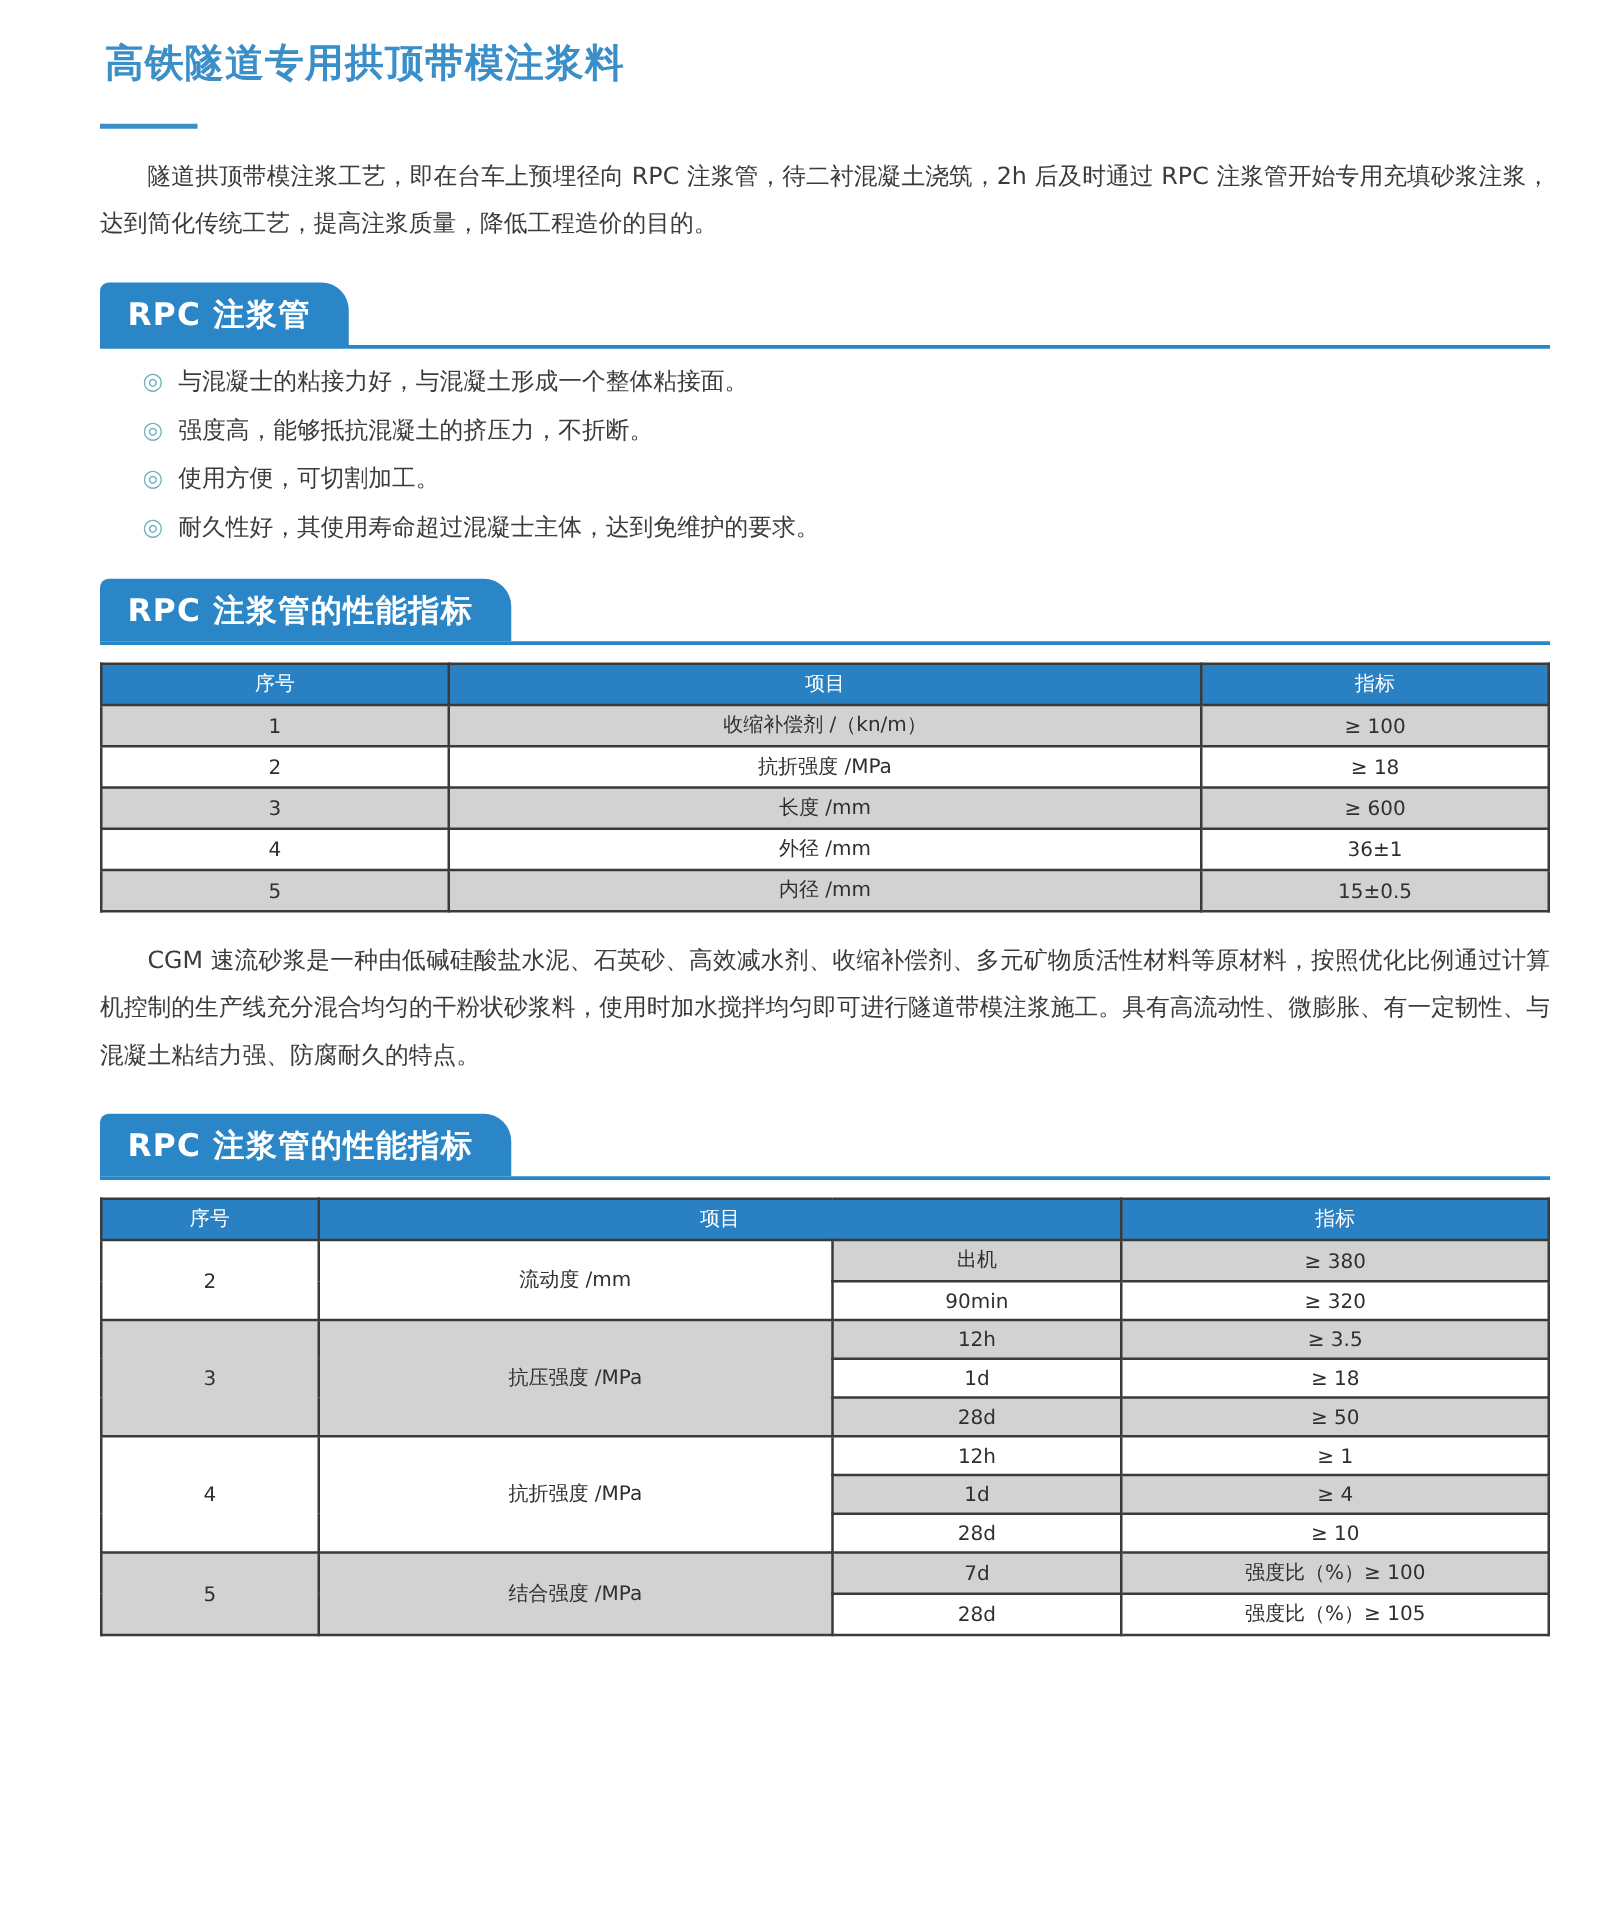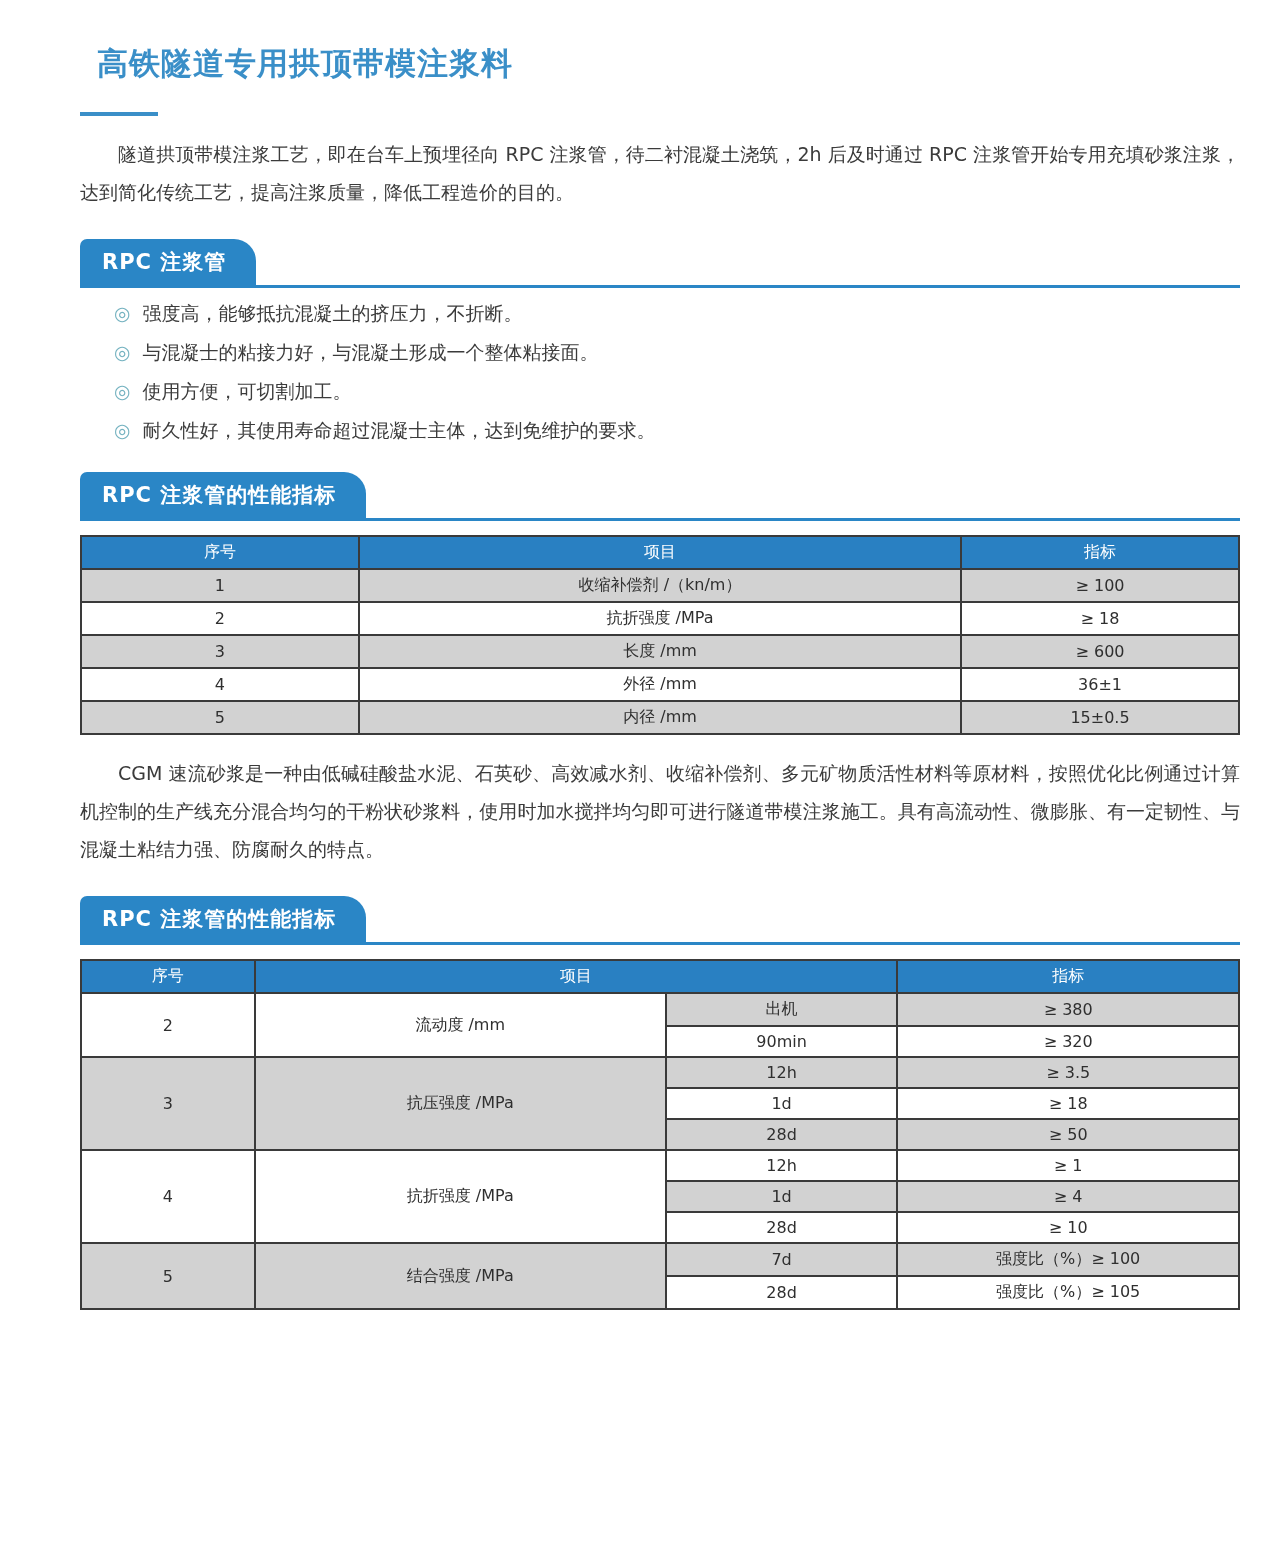--- a/index.html
+++ b/index.html
@@ -8,21 +8,21 @@
     width: 1280px;
     font-family: "DejaVu Sans", "Liberation Sans", sans-serif;
     color: var(--text, #3b3b3b);
   }
   .page { padding: 26px 40px 14px 80px; }
 
   h1.title {
     font-size: 31px;
     font-weight: bold;
     color: var(--title_blue, #3a8fc8);
-    margin: 17px;
+    margin: 4px;
     letter-spacing: 1px;
   }
   .title-rule {
     width: 78px; height: 4px;
     background: var(--title_blue, #3a8fc8);
     margin-top: 27px;
   }
 
   .para {
     font-size: 19px;
@@ -36,21 +36,21 @@
     border-bottom: 3px solid var(--accent_blue, #2a86c6);
     margin-top: 28px;
     line-height: 0;
   }
   .badge {
     display: inline-block;
     vertical-align: bottom;
     background: var(--accent_blue, #2a86c6);
     color: #ffffff;
     font-weight: bold;
-    font-size: 21px;
+    font-size: 25px;
     line-height: 1;
     padding: 13px 30px 12px 22px;
     border-radius: 7px 22px 0 0;
     letter-spacing: 1px;
   }
 
   .features { list-style: none; margin: 12px 0 0; padding: 0 0 0 34px; }
   .features li { font-size: 19px; margin: 13px 0; }
   .bullet {
     color: var(--bullet_teal, #74b2c0);
@@ -86,22 +86,22 @@
 
   <h1 class="title">高铁隧道专用拱顶带模注浆料</h1>
   <div class="title-rule"></div>
 
   <p class="para indent">隧道拱顶带模注浆工艺，即在台车上预埋径向 RPC 注浆管，待二衬混凝土浇筑，2h 后及时通过 RPC 注浆管开始专用充填砂浆注浆，达到简化传统工艺，提高注浆质量，降低工程造价的目的。</p>
 
   <div class="section-head">
     <span class="badge">RPC 注浆管</span>
   </div>
   <ul class="features" id="features">
+      <li><span class="bullet">◎</span><span>与混凝士的粘接力好，与混凝土形成一个整体粘接面。</span></li>
       <li><span class="bullet">◎</span><span>强度高，能够抵抗混凝土的挤压力，不折断。</span></li>
-      <li><span class="bullet">◎</span><span>与混凝士的粘接力好，与混凝土形成一个整体粘接面。</span></li>
       <li><span class="bullet">◎</span><span>使用方便，可切割加工。</span></li>
       <li><span class="bullet">◎</span><span>耐久性好，其使用寿命超过混凝士主体，达到免维护的要求。</span></li>
     </ul>
 
   <div class="section-head">
     <span class="badge">RPC 注浆管的性能指标</span>
   </div>
   <table id="table1">
     <colgroup>
       <col style="width:24%">

